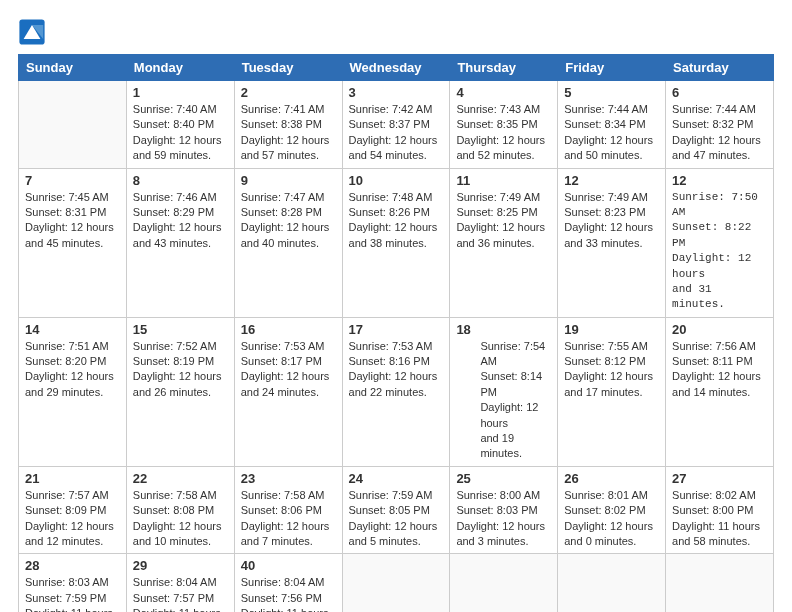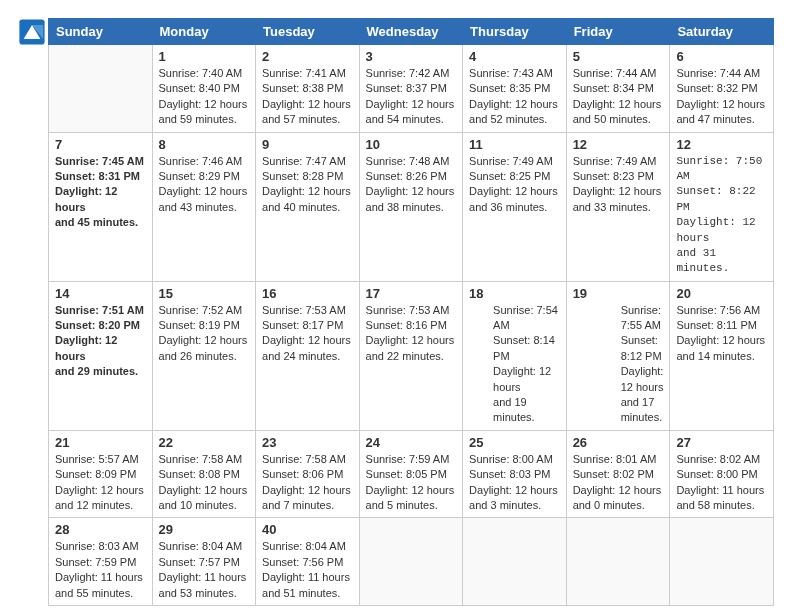--- a/index.html
+++ b/index.html
@@ -8,21 +8,21 @@
       height: 612px;
       font-family: Arial, sans-serif;
       background: #fff;
       overflow: hidden;
     }
     .page {
       width: 792px;
       height: 612px;
       padding: 18px 18px 10px 18px;
       display: flex;
-      flex-direction: row;
+      flex-direction: column;
     }
     .header {
       display: flex;
       justify-content: space-between;
       align-items: flex-start;
       margin-bottom: 8px;
     }
     .logo {
       display: flex;
       align-items: center;
@@ -169,21 +169,21 @@
             <span class="day-num">6</span>
             <div class="day-info" style="white-space: pre-line;">Sunrise: 7:44 AM
 Sunset: 8:32 PM
 Daylight: 12 hours
 and 47 minutes.</div>
           </td>
         </tr>
         <tr>
           <td>
             <span class="day-num">7</span>
-            <div class="day-info" style="white-space: pre-line; font-weight: bold;">Sunrise: 7:45 AM
+            <div class="day-info" style="white-space: pre-line;">Sunrise: 7:45 AM
 Sunset: 8:31 PM
 Daylight: 12 hours
 and 45 minutes.</div>
           </td>
           <td>
             <span class="day-num">8</span>
             <div class="day-info" style="white-space: pre-line;">Sunrise: 7:46 AM
 Sunset: 8:29 PM
 Daylight: 12 hours
 and 43 minutes.</div>
@@ -220,21 +220,21 @@
             <span class="day-num">12</span>
             <div class="day-info" style="white-space: pre-line; font-family: Liberation Mono, monospace;">Sunrise: 7:50 AM
 Sunset: 8:22 PM
 Daylight: 12 hours
 and 31 minutes.</div>
           </td>
         </tr>
         <tr>
           <td>
             <span class="day-num">14</span>
-            <div class="day-info" style="white-space: pre-line; font-weight: bold;">Sunrise: 7:51 AM
+            <div class="day-info" style="white-space: pre-line;">Sunrise: 7:51 AM
 Sunset: 8:20 PM
 Daylight: 12 hours
 and 29 minutes.</div>
           </td>
           <td>
             <span class="day-num">15</span>
             <div class="day-info" style="white-space: pre-line;">Sunrise: 7:52 AM
 Sunset: 8:19 PM
 Daylight: 12 hours
 and 26 minutes.</div>
@@ -255,37 +255,37 @@
           </td>
           <td>
             <span class="day-num">18</span>
             <div class="day-info" style="white-space: pre-line; margin-left: 24px;">Sunrise: 7:54 AM
 Sunset: 8:14 PM
 Daylight: 12 hours
 and 19 minutes.</div>
           </td>
           <td>
             <span class="day-num">19</span>
-            <div class="day-info" style="white-space: pre-line; margin-left: 48px;">Sunrise: 7:55 AM
+            <div class="day-info" style="white-space: pre-line;">Sunrise: 7:55 AM
 Sunset: 8:12 PM
 Daylight: 12 hours
 and 17 minutes.</div>
           </td>
           <td>
             <span class="day-num">20</span>
             <div class="day-info" style="white-space: pre-line;">Sunrise: 7:56 AM
 Sunset: 8:11 PM
 Daylight: 12 hours
 and 14 minutes.</div>
           </td>
         </tr>
         <tr>
           <td>
             <span class="day-num">21</span>
-            <div class="day-info" style="white-space: pre-line;">Sunrise: 5:57 AM
+            <div class="day-info" style="white-space: pre-line;">Sunrise: 7:57 AM
 Sunset: 8:09 PM
 Daylight: 12 hours
 and 12 minutes.</div>
           </td>
           <td>
             <span class="day-num">22</span>
             <div class="day-info" style="white-space: pre-line;">Sunrise: 7:58 AM
 Sunset: 8:08 PM
 Daylight: 12 hours
 and 10 minutes.</div>

